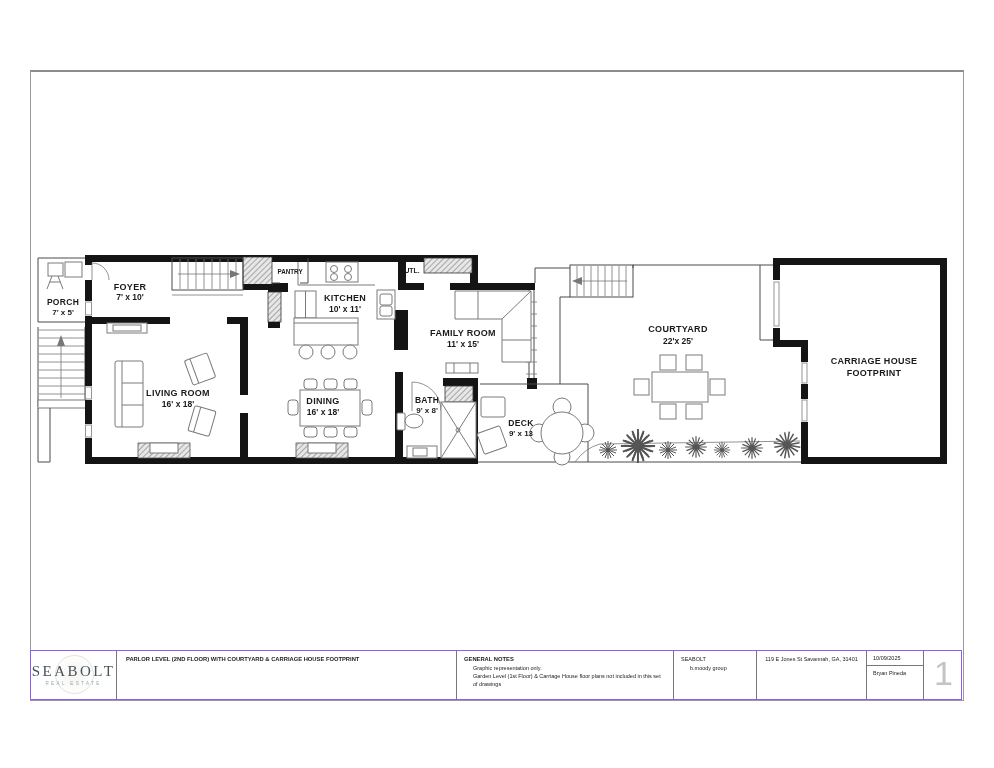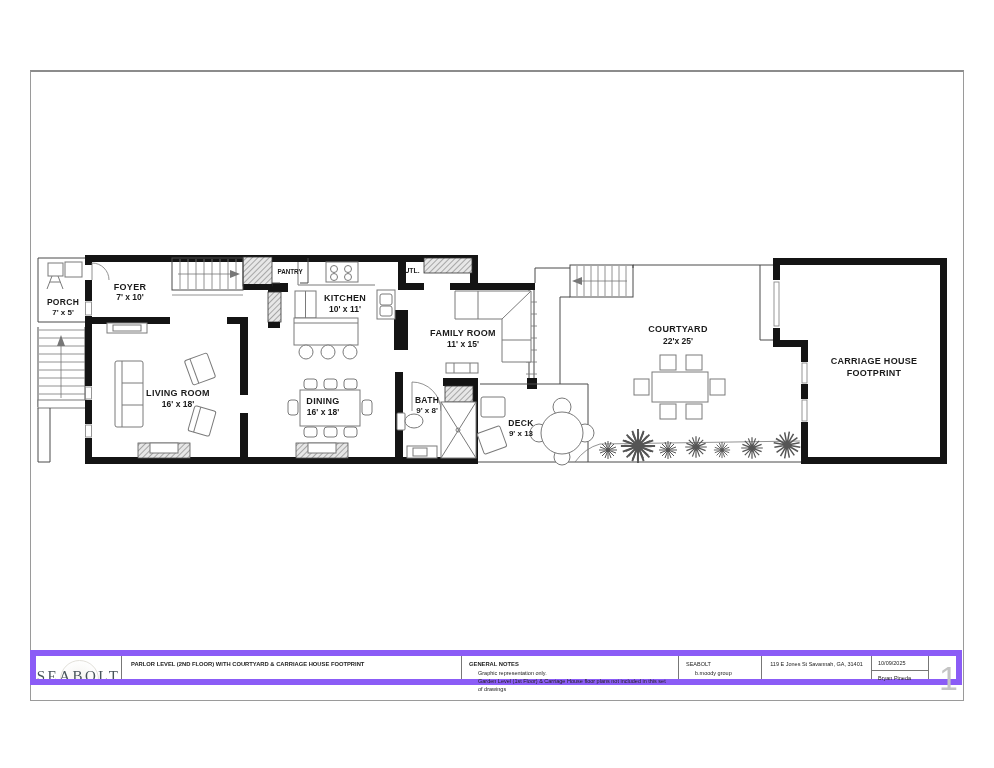--- a/index.html
+++ b/index.html
@@ -13,22 +13,22 @@
   .wall{fill:#141414;}
   .thin{stroke:#4a4a4a;fill:none;stroke-width:1;}
   .thin2{stroke:#777;fill:none;stroke-width:.8;}
   .fur{stroke:#7a7a7a;fill:#fff;stroke-width:1;}
   .fur2{stroke:#7a7a7a;fill:none;stroke-width:1;}
   .win{stroke:#8a8a8a;fill:#fff;stroke-width:.9;}
   .lbl{font:bold 9px "Liberation Sans",sans-serif;fill:#1a1a1a;text-anchor:middle;letter-spacing:.3px;}
   .dims{font:bold 8.5px "Liberation Sans",sans-serif;fill:#1a1a1a;text-anchor:middle;}
   .sm{font:bold 6.3px "Liberation Sans",sans-serif;fill:#1a1a1a;text-anchor:middle;}
   
-  #titleblock{position:absolute;left:30px;top:650px;width:932px;height:35px;
-              border:6px solid #8b5cf6;box-sizing:border-box;background:#fff;font-size:5.5px;color:#222;}
+  #titleblock{position:absolute;left:30px;top:650px;width:932px;height:50px;
+              border:1px solid #8b5cf6;box-sizing:border-box;background:#fff;font-size:5.5px;color:#222;}
   .tbcell{position:absolute;top:0;height:100%;box-sizing:border-box;border-left:1px solid #777;}
   .tb-logo{left:0;width:85px;border-left:none;text-align:center;overflow:hidden;}
   .emblem{position:absolute;left:24px;top:4px;width:37px;height:37px;border-radius:50%;
           border:1px solid #e3e1da;background:radial-gradient(circle,#f4f3ef 0%,#ffffff 75%);}
   .logoname{position:relative;margin-top:12px;font-family:"Liberation Serif",serif;
             font-size:15px;letter-spacing:2.5px;color:#47535b;}
   .logosub{position:relative;font-size:4.5px;letter-spacing:2.4px;color:#9aa3a8;margin-top:1px;}
   .tb-title{left:85px;width:340px;padding:5px 9px;font-weight:bold;font-size:5.8px;}
   .tb-notes{left:425px;width:217px;padding:4px 7px;line-height:1.5;}
   .notes-head{font-weight:bold;font-size:5.8px;}

